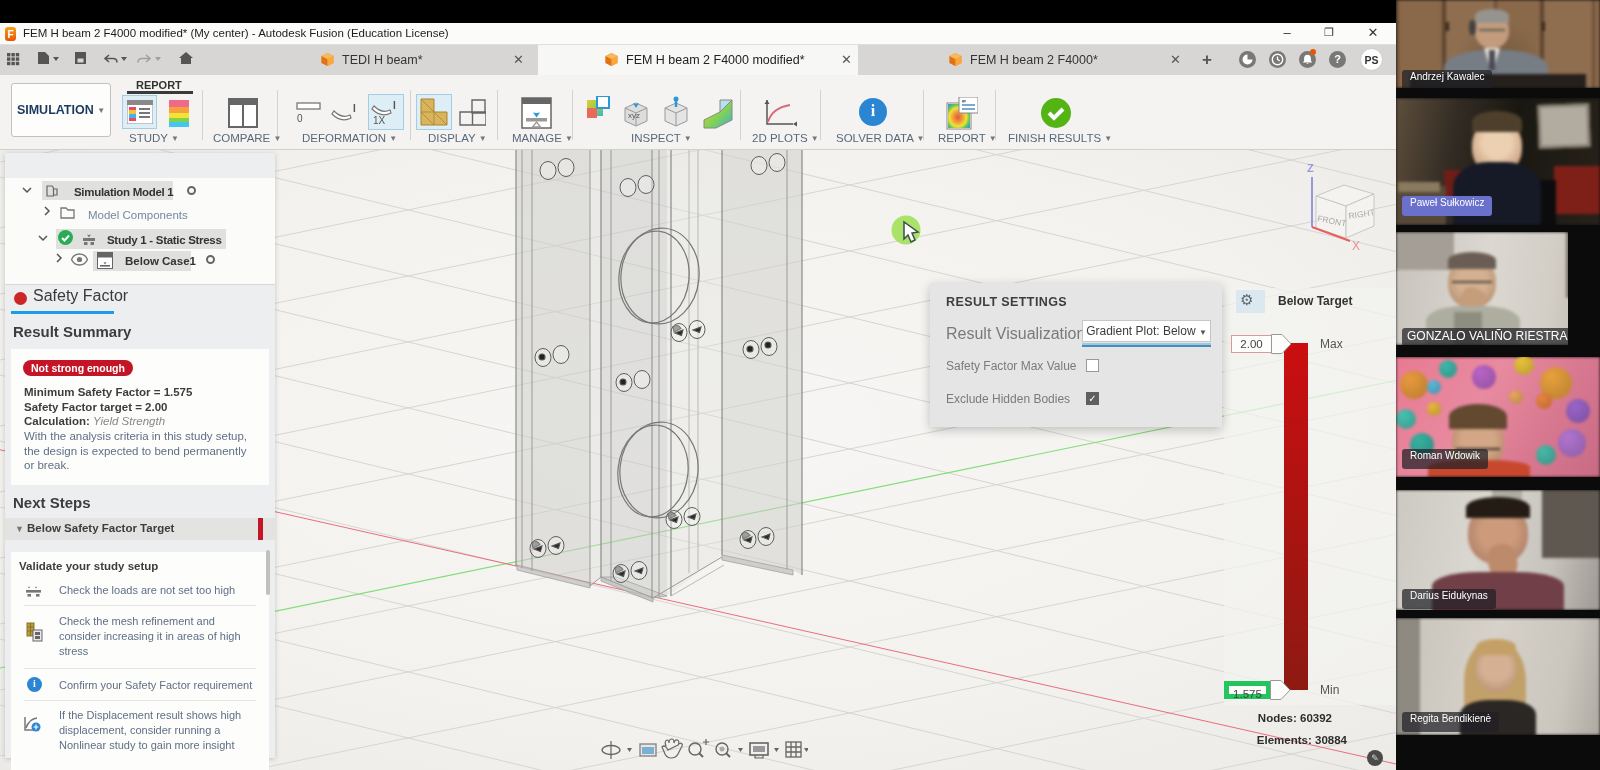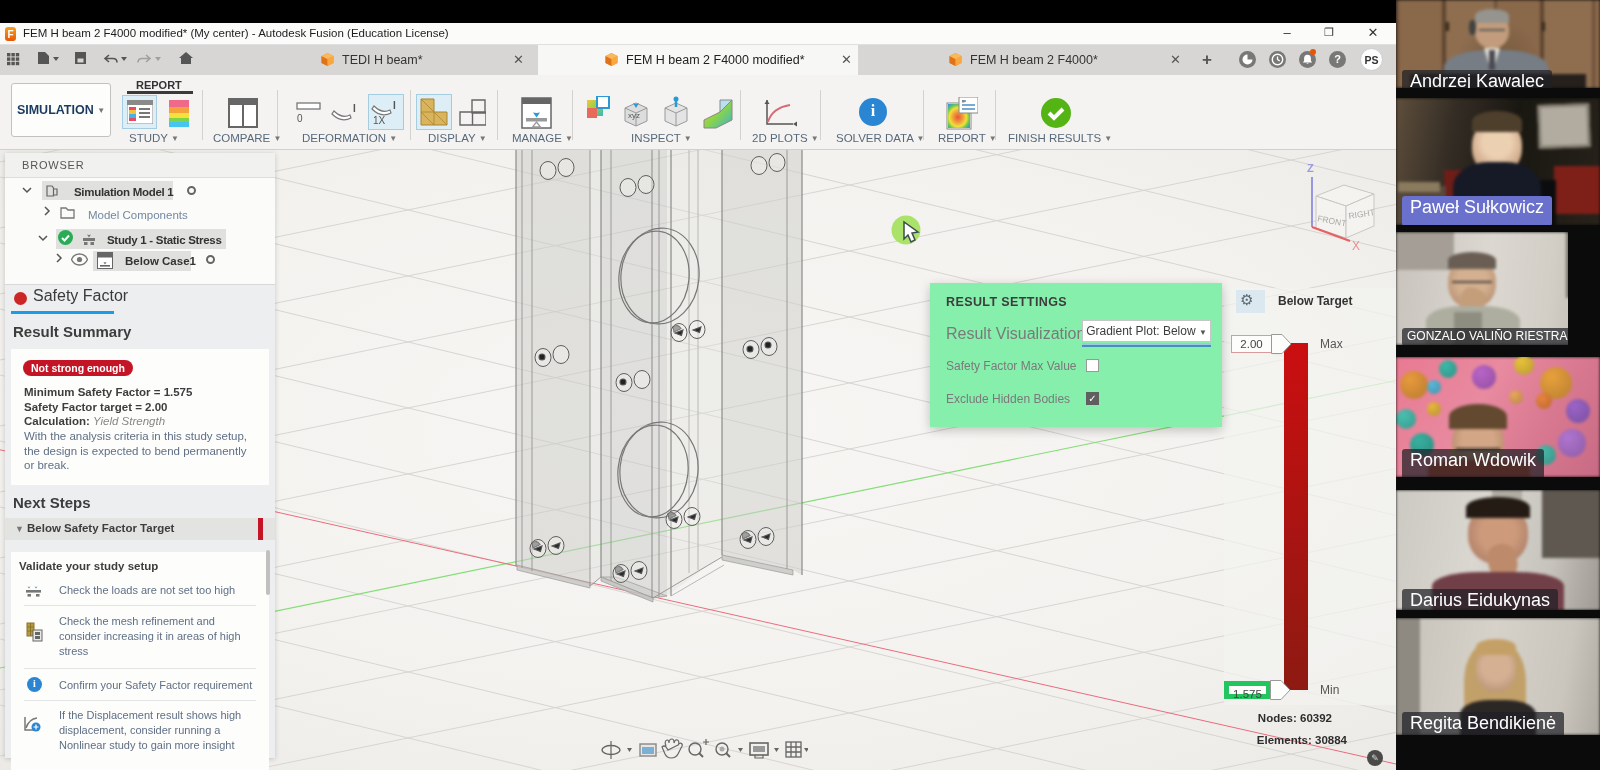--- a/index.html
+++ b/index.html
@@ -1,18 +1,18 @@
 <!DOCTYPE html>
 <html><head><meta charset="utf-8"><style>
 *{margin:0;padding:0;box-sizing:border-box}
 body{width:1600px;height:770px;overflow:hidden;position:relative;font-family:"Liberation Sans",sans-serif;background:#000}
 .abs{position:absolute}
 .lbl{position:absolute;font-size:11.5px;color:#57697a;white-space:nowrap}
 .caret{font-size:8px;color:#777;vertical-align:1px}
-.namechip{position:absolute;color:#fff;font-size:18px;background:rgba(32,32,38,0.72);padding:1px 8px 8px;border-radius:3px;white-space:nowrap}
+.namechip{position:absolute;color:#fff;font-size:10px;background:rgba(32,32,38,0.72);padding:1px 8px 8px;border-radius:3px;white-space:nowrap}
 .vdiv{position:absolute;top:90px;height:50px;width:1px;background:#d4d2cf}
 </style></head><body>
 
 <div class="abs" style="left:0;top:0;width:1396px;height:23px;background:#000"></div>
 <div class="abs" style="left:0;top:23px;width:1396px;height:22px;background:#fbfbfa;border-bottom:1px solid #e0e0e0">
 <div class="abs" style="left:5px;top:4px;width:11px;height:14px;border-radius:3px;background:linear-gradient(180deg,#f6a21c,#e85506);color:#fff;font-size:10px;font-weight:bold;text-align:center;line-height:15px">F</div>
 <div class="abs" style="left:23px;top:4px;font-size:11.5px;color:#1d1d1d">FEM H beam 2 F4000 modified* (My center) - Autodesk Fusion (Education License)</div>
 <div class="abs" style="left:1278px;top:2px;width:18px;text-align:center;font-size:13px;color:#333">–</div>
 <div class="abs" style="left:1320px;top:3px;width:18px;text-align:center;font-size:11px;color:#333">❐</div>
 <div class="abs" style="left:1364px;top:2px;width:18px;text-align:center;font-size:13px;color:#333">✕</div>
@@ -367,35 +367,32 @@
   </svg>
 <div class="abs" style="left:1320px;top:337px;font-size:12px;color:#555">Max</div>
 <div class="abs" style="left:1224px;top:681px;width:47px;height:18px;background:#fdfdfc;border:5px solid #22c55e;font-size:11.5px;color:#444;text-align:center;line-height:16px">1.575</div>
 <svg class="abs" style="left:1270px;top:680px" width="22" height="20">
     <polygon points="0.5,0.5 11,0.5 20,10 11,19.5 0.5,19.5" fill="#fdfdfc" stroke="#999" stroke-width="1"></polygon>
   </svg>
 <div class="abs" style="left:1320px;top:683px;font-size:12px;color:#555">Min</div>
 <div class="abs" style="left:1332px;top:712px;font-size:11.5px;font-weight:bold;color:#2d2d2d;text-align:right;transform:translateX(-100%)">Nodes: 60392</div>
 <div class="abs" style="left:1347px;top:734px;font-size:11.5px;font-weight:bold;color:#2d2d2d;text-align:right;transform:translateX(-100%)">Elements: 30884</div>
 <div class="abs" style="left:1367px;top:750px;width:16px;height:16px;border-radius:50%;background:#4a4a48;color:#ddd;font-size:9px;text-align:center;line-height:16px">✎</div>
-<div class="abs" style="left:930px;top:283px;width:292px;height:144px;background:#86efac;box-shadow:0 3px 10px rgba(0,0,0,0.22)">
+<div class="abs" style="left:930px;top:283px;width:292px;height:144px;background:#e5e5e5;box-shadow:0 3px 10px rgba(0,0,0,0.22)">
 <div class="abs" style="left:16px;top:12px;font-size:12.5px;font-weight:bold;letter-spacing:0.4px;color:#3d3d3d">RESULT SETTINGS</div>
 <div class="abs" style="left:16px;top:42px;font-size:16px;color:#7a7a7a">Result Visualization</div>
 <div class="abs" style="left:152px;top:37px;width:129px;height:22px;background:#fff;border:1px solid #c6c6c6;font-size:12px;color:#3d3d3d;line-height:20px;text-align:center">Gradient Plot: Below <span style="font-size:8px;color:#555">▼</span></div>
 <div class="abs" style="left:152px;top:60px;width:129px;height:2px;background:#9cc9e2"></div>
 <div class="abs" style="left:152px;top:62px;width:129px;height:1.5px;background:#4590b8"></div>
 <div class="abs" style="left:16px;top:76px;font-size:12px;color:#7a7a7a">Safety Factor Max Value</div>
 <div class="abs" style="left:156px;top:76px;width:13px;height:13px;background:#fff;border:1px solid #999"></div>
 <div class="abs" style="left:16px;top:109px;font-size:12px;color:#7a7a7a">Exclude Hidden Bodies</div>
 <div class="abs" style="left:156px;top:109px;width:13px;height:13px;background:#5f5f5f;color:#fff;font-size:10px;line-height:13px;text-align:center">✓</div>
 </div>
 <div class="abs" style="left:5px;top:153px;width:270px;height:605px;background:#eceeef;box-shadow:0 1px 5px rgba(0,0,0,0.18);font-family:'Liberation Sans',sans-serif">
-<div class="abs" style="left:0;top:0;width:270px;height:25px;background:#f1f1f0;border-bottom:1px solid #ddd">
- <div class="abs" style="left:17px;top:6px;font-size:11px;letter-spacing:0.8px;color:#555">BROWSER</div>
-</div>
 <div class="abs" style="left:0;top:25px;width:270px;height:106px;background:#fbfbfa"></div>
 <div class="abs" style="left:37px;top:28px;width:131px;height:19px;background:#e0e0df"></div>
 <svg class="abs" style="left:17px;top:33px" width="10" height="8">
       <path d="M1 2 l4 4 l4 -4" stroke="#555" stroke-width="1.5" fill="none"></path>
     </svg>
 <svg class="abs" style="left:40px;top:30px" width="15" height="15" viewBox="0 0 15 15" fill="none" stroke="#666" stroke-width="1.2">
 <path d="M2 3 h5 l1.5 2 v8 h-6.5 z"></path>
       <path d="M8 6 h4 v6 h-4"></path>
 </svg>
 <div class="abs" style="left:69px;top:33px;font-size:11.5px;font-weight:bold;letter-spacing:-0.3px;color:#333">Simulation Model 1</div>

